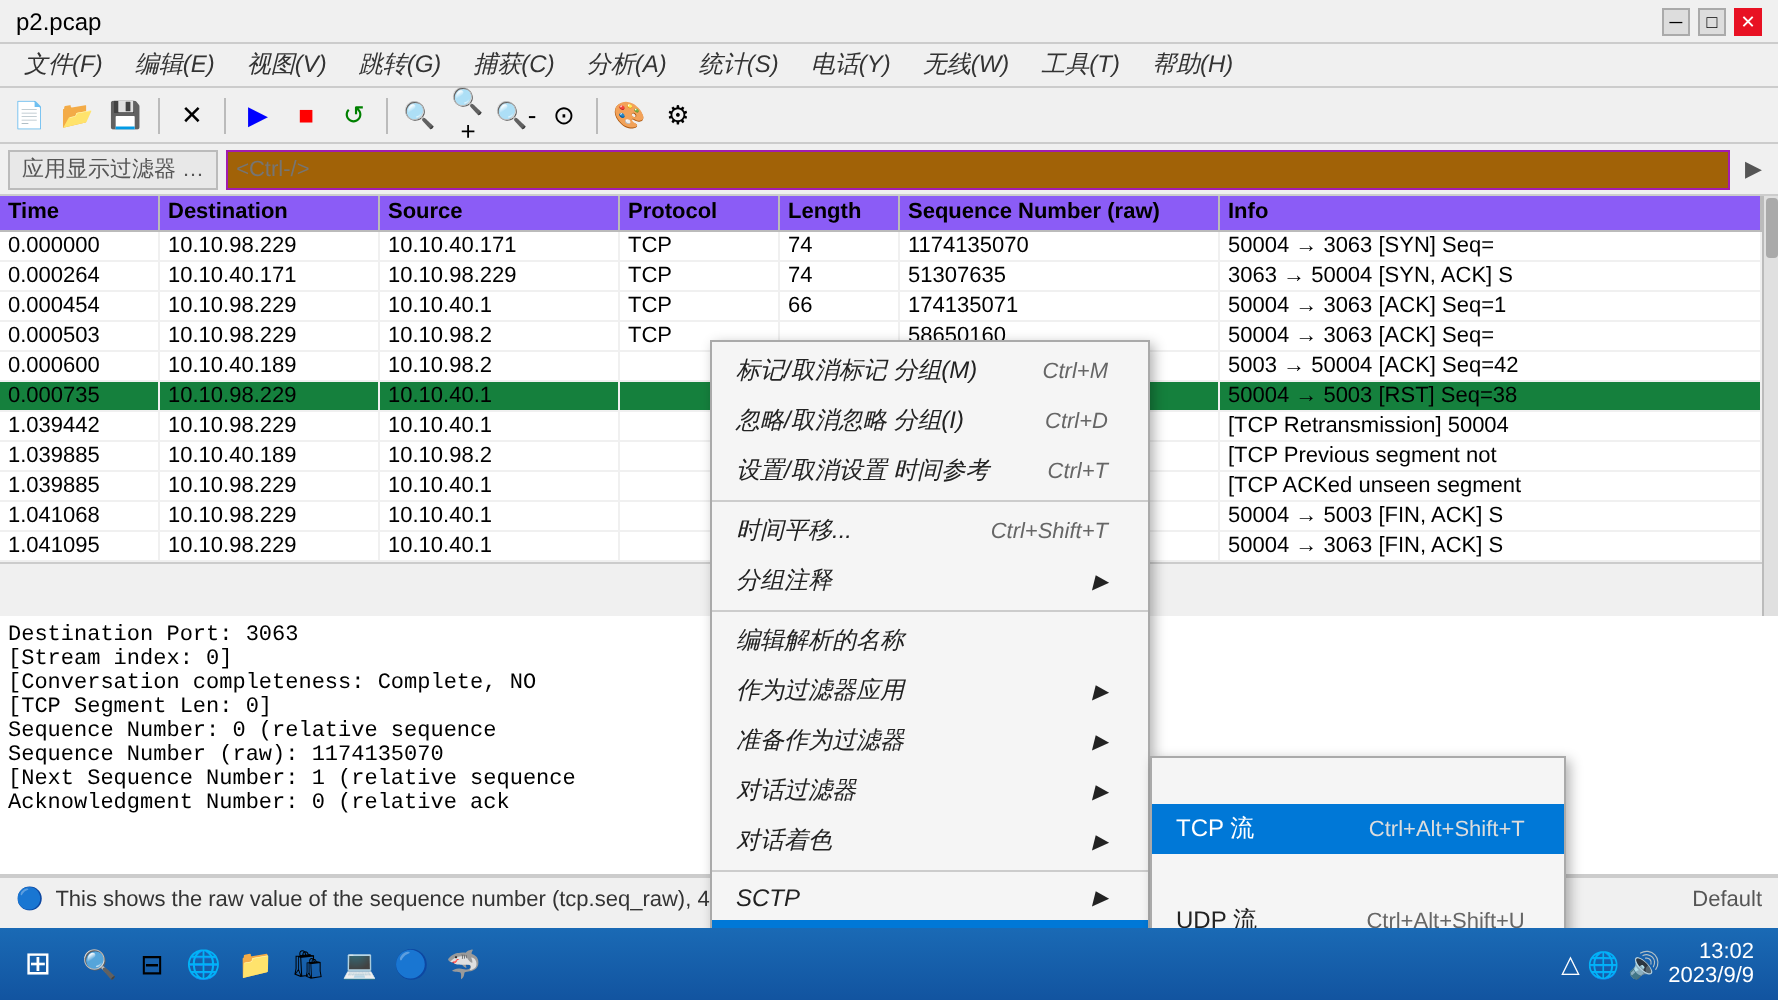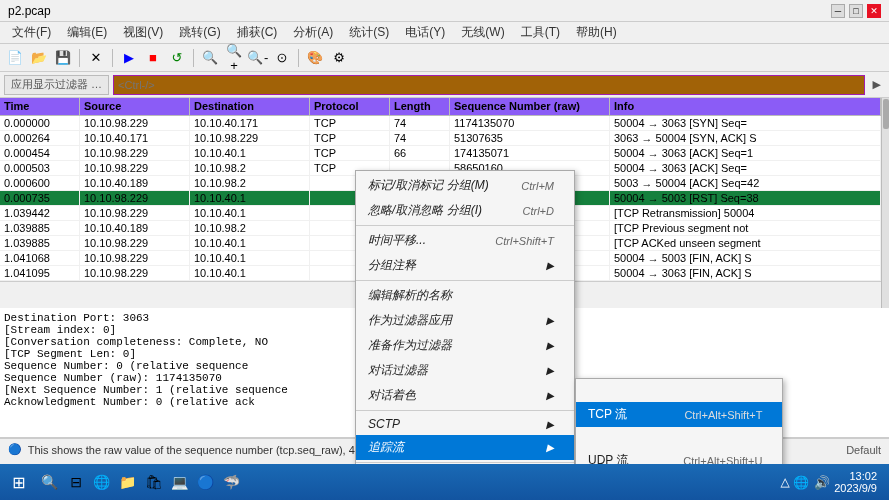--- a/index.html
+++ b/index.html
@@ -20,21 +20,21 @@
 
     
     .menu-bar {
       background: #f0f0f0;
       height: 22px;
       display: flex;
       align-items: center;
       padding: 0 4px;
       border-bottom: 1px solid #ccc;
     }
-    .menu-item { padding: 2px 8px; font-size: 12px; cursor: pointer; color: #333; }
+    .menu-item { padding: 2px 8px; font-size: 12px; cursor: pointer; color: #333; font-style: italic; }
 
     
     .toolbar {
       background: #f0f0f0;
       height: 28px;
       display: flex;
       align-items: center;
       padding: 2px 4px;
       border-bottom: 1px solid #ccc;
       gap: 2px;
@@ -234,22 +234,22 @@
     <div class="filter-label">应用显示过滤器 …</div>
     <input class="filter-input" placeholder="&lt;Ctrl-/&gt;" style="">
     <span class="filter-arrow">▶</span>
   </div>
 
   <div class="packet-area" style="height: 210px; overflow: hidden; display: flex;">
     <div class="packet-table">
       <div class="packet-list">
         <div class="packet-list-header">
           <div class="packet-list-header-cell">Time</div>
+          <div class="packet-list-header-cell">Destination</div>
           <div class="packet-list-header-cell">Source</div>
-          <div class="packet-list-header-cell">Destination</div>
           <div class="packet-list-header-cell">Protocol</div>
           <div class="packet-list-header-cell">Length</div>
           <div class="packet-list-header-cell">Sequence Number (raw)</div>
           <div class="packet-list-header-cell">Info</div>
         </div>
         <div id="packet-rows">
             <div class="packet-row">
     <div class="packet-cell">0.000000</div>
     <div class="packet-cell">10.10.98.229</div>
     <div class="packet-cell">10.10.40.171</div>
@@ -381,20 +381,27 @@
         <span>标记/取消标记 分组(M)</span>
     <span style="display:flex; gap:8px; align-items:center;">
       <span class="ctx-shortcut">Ctrl+M</span>
 
     </span>
       </div>
       <div class="ctx-item">
         <span>忽略/取消忽略 分组(I)</span>
     <span style="display:flex; gap:8px; align-items:center;">
       <span class="ctx-shortcut">Ctrl+D</span>
+
+    </span>
+      </div>
+      <div class="ctx-item">
+        <span>设置/取消设置 时间参考</span>
+    <span style="display:flex; gap:8px; align-items:center;">
+      <span class="ctx-shortcut">Ctrl+T</span>
 
     </span>
       </div>
       <div class="ctx-separator"></div>
       <div class="ctx-item">
         <span>时间平移...</span>
     <span style="display:flex; gap:8px; align-items:center;">
       <span class="ctx-shortcut">Ctrl+Shift+T</span>
 
     </span>

